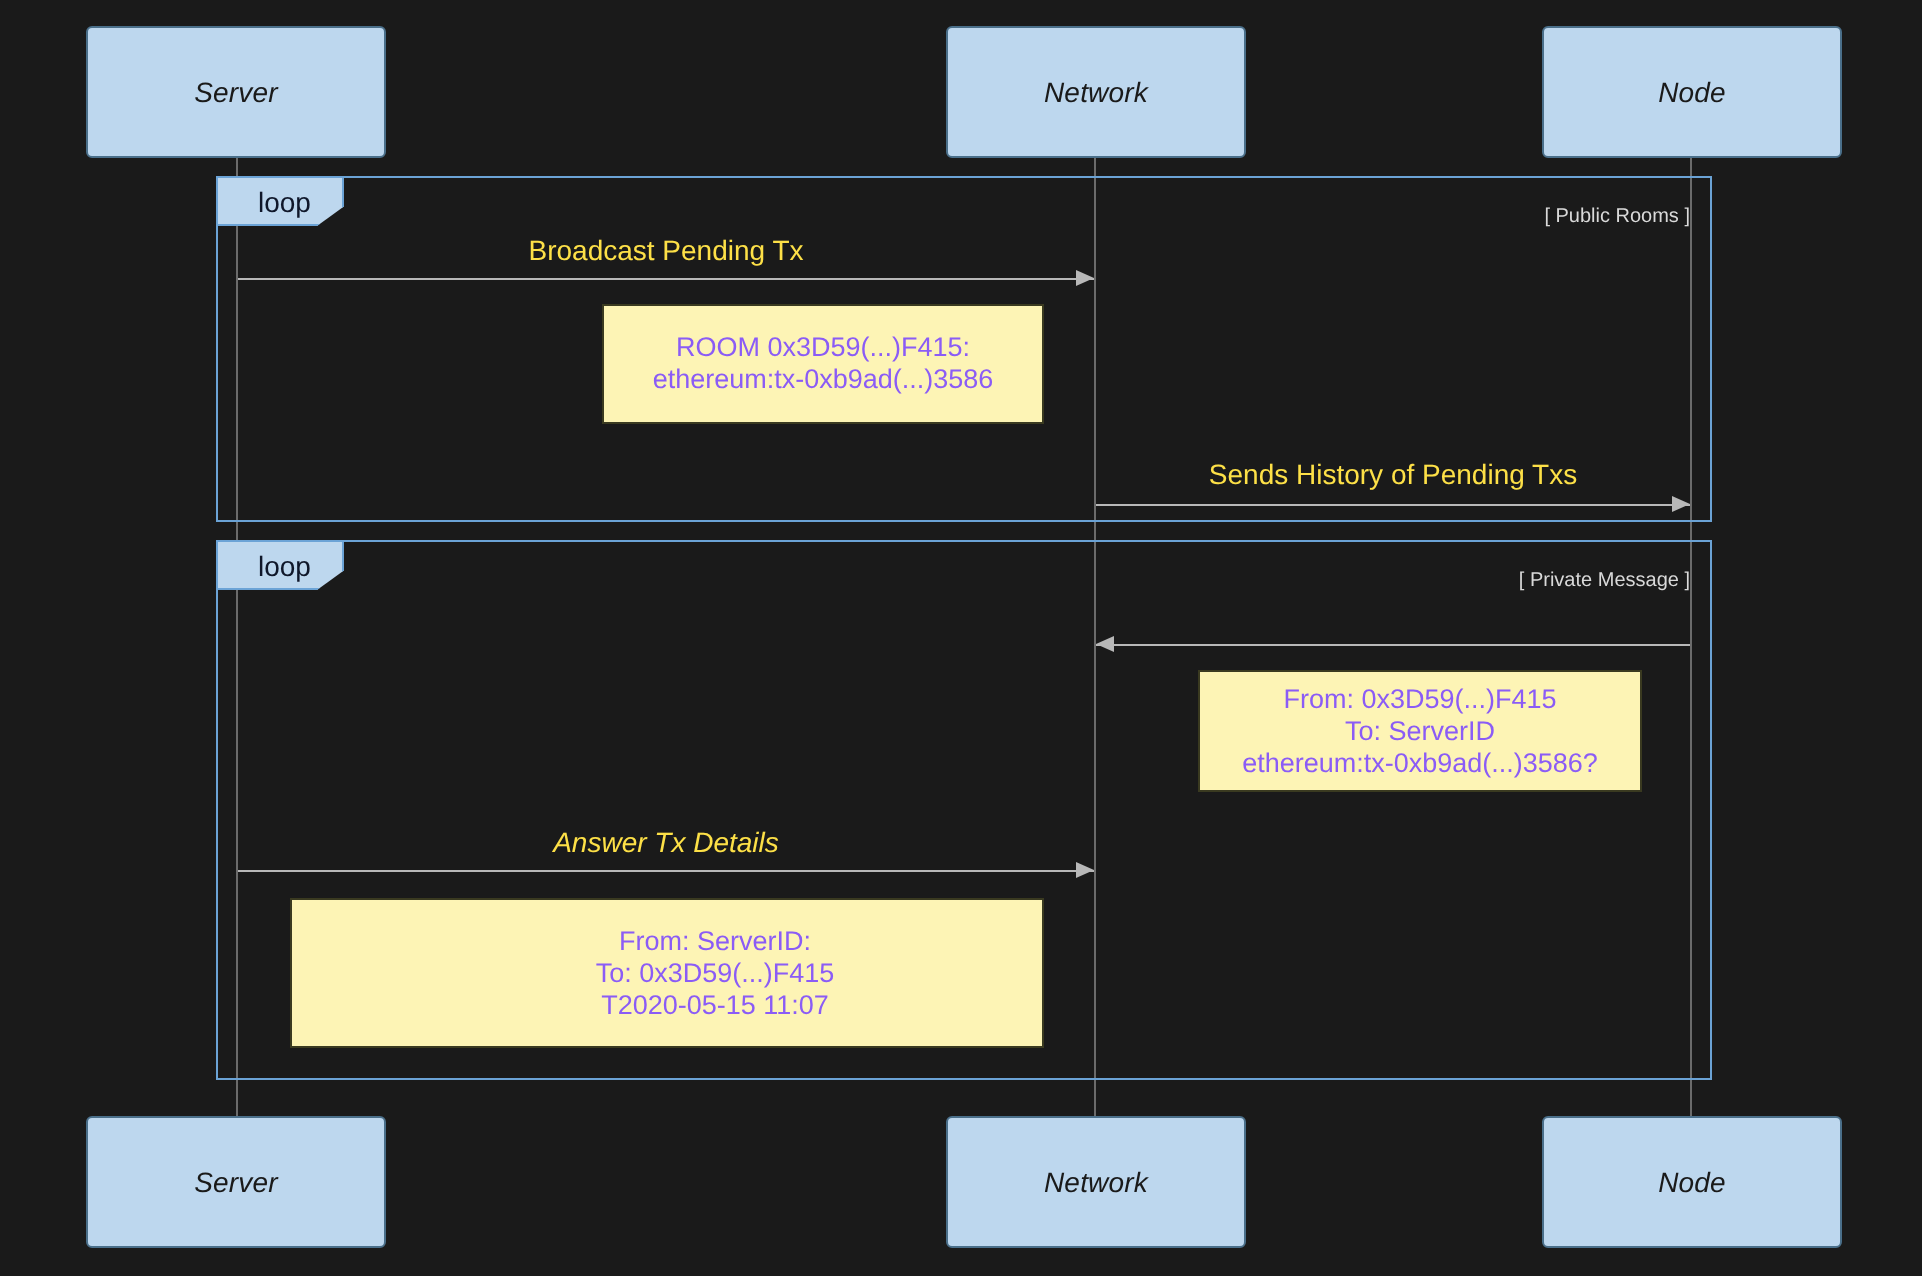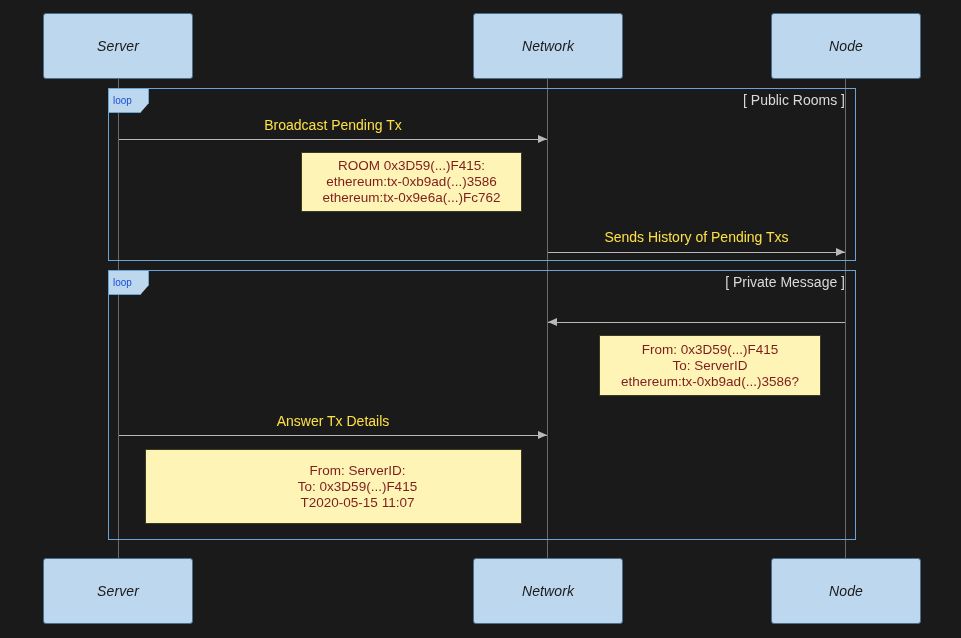--- a/index.html
+++ b/index.html
@@ -43,36 +43,36 @@
     position: absolute;
     border: 1px solid #6ba3d6;
     box-sizing: border-box;
     background: transparent;
   }
   .fragment-tag {
     position: absolute;
     left: 0;
     top: 0;
     height: 24px;
-    padding: 0 16px 0 4px;
+    padding: 0 16px 0 20px;
     background: #bdd7ee;
     border-right: 1px solid #6ba3d6;
     border-bottom: 1px solid #6ba3d6;
-    color: #1d4ed8;
-    font-size: 10px;
+    color: #0f172a;
+    font-size: 14px;
     line-height: 24px;
     box-sizing: border-box;
     -webkit-clip-path: polygon(0 0, 100% 0, 100% 58%, 78% 100%, 0 100%);
     clip-path: polygon(0 0, 100% 0, 100% 58%, 78% 100%, 0 100%);
   }
   .fragment-cond {
     position: absolute;
-    top: 3px;
+    top: 14px;
     color: #d9d9d9;
-    font-size: 14px;
+    font-size: 10px;
     white-space: nowrap;
   }
   
   .message {
     position: absolute;
     height: 1px;
     background: #b8b8b8;
   }
   .msg-label {
     position: absolute;
@@ -89,21 +89,21 @@
     border-bottom: 4px solid transparent;
   }
   .arrow-right { border-left: 9px solid #b8b8b8; }
   .arrow-left  { border-right: 9px solid #b8b8b8; }
   
   .note {
     position: absolute;
     background: #fdf4b5;
     border: 1px solid #3a3a20;
     box-sizing: border-box;
-    color: #7f1d1d;
+    color: #8b5cf6;
     font-size: 13.5px;
     line-height: 16px;
     text-align: center;
     display: flex;
     flex-direction: column;
     align-items: center;
     justify-content: center;
   }
   .note-line { white-space: nowrap; }
 </style>
@@ -133,21 +133,20 @@
     <div class="fragment-cond" style="right:10px;">[ Public Rooms ]</div>
   </div>
 
   <div class="msg-label" style="left:119px; top:117px; width:428px;">Broadcast Pending Tx</div>
   <div class="message" style="left:119px; top:139px; width:428px;"></div>
   <div class="arrowhead arrow-right" style="left:538px; top:135px;"></div>
 
   <div class="note" style="left:301px; top:152px; width:221px; height:60px;">
     <div class="note-line">ROOM 0x3D59(...)F415:</div>
     <div class="note-line">ethereum:tx-0xb9ad(...)3586</div>
-    <div class="note-line">ethereum:tx-0x9e6a(...)Fc762</div>
   </div>
 
   <div class="msg-label" style="left:548px; top:229px; width:297px;">Sends History of Pending Txs</div>
   <div class="message" style="left:548px; top:252px; width:297px;"></div>
   <div class="arrowhead arrow-right" style="left:836px; top:248px;"></div>
 
   <div class="fragment" style="left:108px; top:270px; width:748px; height:270px;">
     <div class="fragment-tag">
       <span>loop</span>
     </div>
@@ -156,21 +155,21 @@
 
   <div class="message" style="left:548px; top:322px; width:297px;"></div>
   <div class="arrowhead arrow-left" style="left:548px; top:318px;"></div>
 
   <div class="note" style="left:599px; top:335px; width:222px; height:61px;align-items:center;">
     <div class="note-line">From: 0x3D59(...)F415</div>
     <div class="note-line">To: ServerID</div>
     <div class="note-line">ethereum:tx-0xb9ad(...)3586?</div>
   </div>
 
-  <div class="msg-label" style="left:119px; top:413px; width:428px;">Answer Tx Details</div>
+  <div class="msg-label" style="left:119px; top:413px; width:428px;font-style:italic;">Answer Tx Details</div>
   <div class="message" style="left:119px; top:435px; width:428px;"></div>
   <div class="arrowhead arrow-right" style="left:538px; top:431px;"></div>
 
   <div class="note" style="left:145px; top:449px; width:377px; height:75px;padding-left:48px;">
     <div class="note-line">From: ServerID:</div>
     <div class="note-line">To: 0x3D59(...)F415</div>
     <div class="note-line">T2020-05-15 11:07</div>
   </div>
 
   <div class="participant" style="left:43px; top:558px;">

